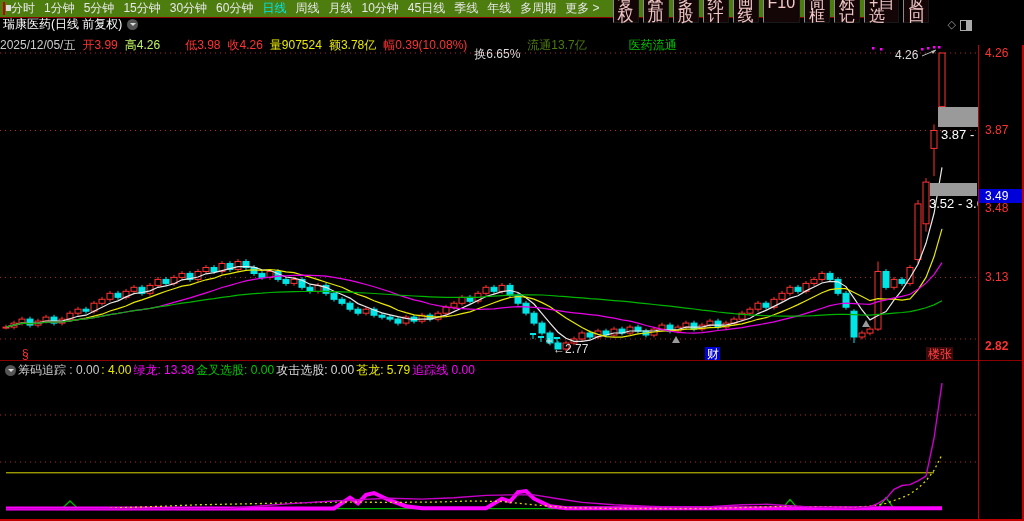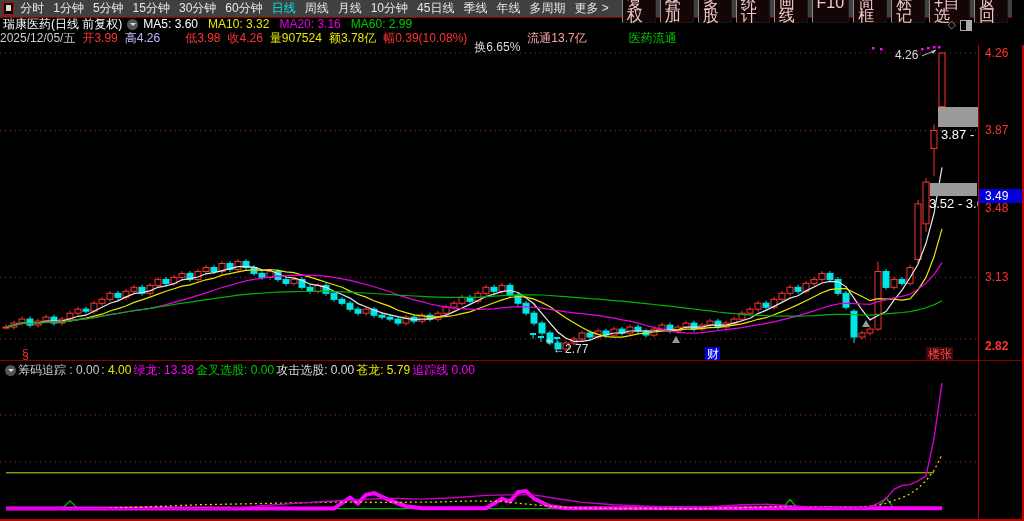--- a/index.html
+++ b/index.html
@@ -1,35 +1,35 @@
 <!DOCTYPE html>
 <html><head>
 <meta charset="utf-8">
 <style>
   html,body{margin:0;padding:0;background:#000;}
   .screen{position:relative;width:1024px;height:521px;background:#000;overflow:hidden;
           font-family:"Liberation Sans",sans-serif;-webkit-font-smoothing:none;}
-  .topbar{position:absolute;top:0;left:0;width:1012px;height:17px;display:flex;align-items:center;
-          border-bottom:1px solid #8b0000;font-size:12px;color:#e8e8e8;background:#404040;}
+  .topbar{position:absolute;top:0;left:0;width:864px;height:17px;display:flex;align-items:center;
+          border-bottom:1px solid #8b0000;font-size:12px;color:#e8e8e8;background:#4d7c0f;}
   .tb-icon{width:11px;height:11px;border:1px solid #c00000;margin:0 6px 0 3px;position:relative;background:#100;}
   .tb-icon::after{content:"";position:absolute;left:2px;top:2px;width:5px;height:6px;background:#ddd;}
   .periods{display:flex;white-space:nowrap;}
   .periods span{margin-right:9px;cursor:pointer;}
   .periods span.active{color:#00e5e5;}
   .rightbtns{display:flex;margin-left:auto;padding-right:4px;}
   .rightbtns .btn{border:1px solid;border-color:#8a8a8a #181818 #181818 #8a8a8a;background:#140606;
           color:#f2c8c8;padding:0 4px;margin-left:4px;font-size:16px;line-height:13px;cursor:pointer;}
   .titlebar{position:absolute;top:17px;left:0;width:1024px;height:14px;display:flex;align-items:center;
           font-size:12px;color:#fff;white-space:nowrap;}
   .chev{display:inline-block;width:11px;height:11px;border-radius:50%;background:#555;margin:0 5px;position:relative;flex:none;}
   .chev::after{content:"";position:absolute;left:2.5px;top:4px;border:3px solid transparent;border-top-color:#ddd;}
   .ma-labels span{margin-right:10px;}
   .title-icons{position:absolute;right:52px;top:1px;color:#999;font-size:11px;letter-spacing:4px;}
   .win-glyph{display:inline-block;width:10px;height:9px;border:1px solid #aaa;background:linear-gradient(90deg,#000 50%,#aaa 50%);vertical-align:middle;}
-  .infobar{position:absolute;top:31px;left:0;width:1024px;height:14px;display:flex;align-items:center;
+  .infobar{position:absolute;top:38px;left:0;width:1024px;height:14px;display:flex;align-items:center;
           font-size:12px;white-space:nowrap;}
   .infobar span{margin-right:7px;}
   svg{position:absolute;left:0;}
   .axis{position:absolute;left:978px;width:46px;font-size:12px;color:#ff3232;}
   .axis .lbl{position:absolute;left:7px;}
   .axis .tag{position:absolute;left:0;width:46px;height:14px;line-height:14px;padding-left:7px;box-sizing:border-box;}
   .vline{position:absolute;width:1px;background:#c00000;}
   .hline{position:absolute;height:1px;background:#8b0000;}
   .subheader{position:absolute;top:362px;left:0;width:978px;height:17px;display:flex;align-items:center;
           font-size:12px;white-space:nowrap;}
@@ -70,35 +70,34 @@
         <span class="btn">简框</span>
         <span class="btn">标记</span>
         <span class="btn">+自选</span>
         <span class="btn">返回</span>
       </div>
   </div>
 
   <div class="titlebar">
     <span style="margin-left:3px">瑞康医药(日线 前复权)</span>
     <span class="chev"></span>
-    <span class="ma-labels" id="maLabels"><span style="color: rgb(255, 255, 255);">MA5: 3.60</span><span style="color: rgb(232, 232, 0);">MA10: 3.32</span><span style="color: rgb(232, 0, 232);">MA20: 3.16</span><span style="color: rgb(0, 200, 0);">MA60: 2.99</span></span>
     <span class="title-icons">◇<span class="win-glyph"></span></span>
   </div>
 
   <div class="infobar" id="infobar">
       <span style="color: rgb(204, 204, 204);">2025/12/05/五</span>
       <span style="color: rgb(255, 50, 50);">开3.99</span>
-      <span style="color: #c4b5fd;">高4.26</span>
+      <span style="color: #bef264;">高4.26</span>
       <span style="color: rgb(255, 50, 50); margin-left: 18px;">低3.98</span>
       <span style="color: rgb(255, 50, 50);">收4.26</span>
       <span style="color: rgb(232, 232, 0);">量907524</span>
       <span style="color: rgb(232, 232, 0);">额3.78亿</span>
       <span style="color: rgb(255, 50, 50);">幅0.39(10.08%)</span>
       <span style="color: rgb(221, 221, 221); margin-top: 19px;">换6.65%</span>
-      <span style="color: #fca5a5;">流通13.7亿</span>
+      <span style="color: #4d7c0f;">流通13.7亿</span>
       <span style="color: rgb(0, 200, 0); margin-left: 35px;">医药流通</span>
     </div>
 
   <svg id="mainChart" width="978" height="315" style="top:45px">
       <line x1="0" y1="8.0" x2="978" y2="8.0" stroke="#b02828" stroke-width="1" stroke-dasharray="1 4"></line>
       <line x1="0" y1="85.5" x2="978" y2="85.5" stroke="#b02828" stroke-width="1" stroke-dasharray="1 4"></line>
       <line x1="0" y1="232.4" x2="978" y2="232.4" stroke="#b02828" stroke-width="1" stroke-dasharray="1 4"></line>
       <line x1="0" y1="294.0" x2="978" y2="294.0" stroke="#b02828" stroke-width="1" stroke-dasharray="1 4"></line>
       <line x1="6" y1="279.7" x2="6" y2="284.5" stroke="#ff3232"></line>
       <rect x="3" y="282.1" width="6" height="1.0" fill="#000" stroke="#ff3232"></rect>

